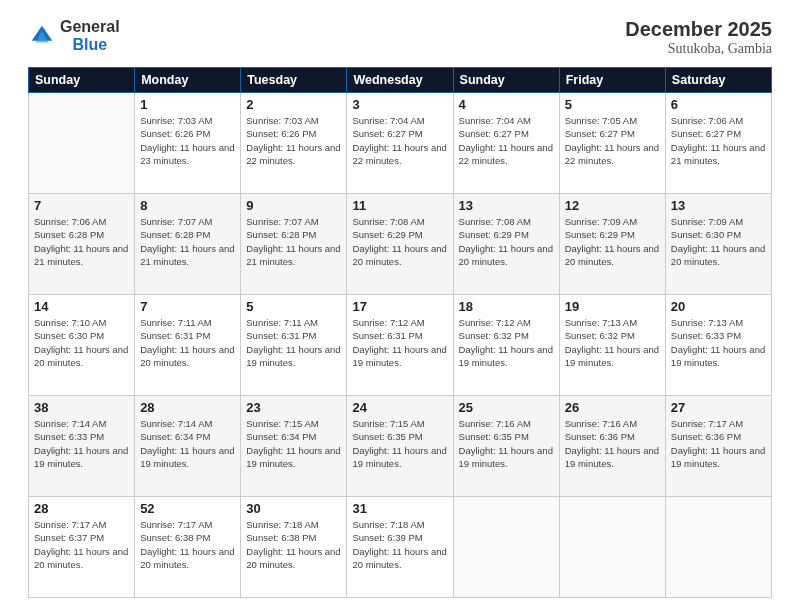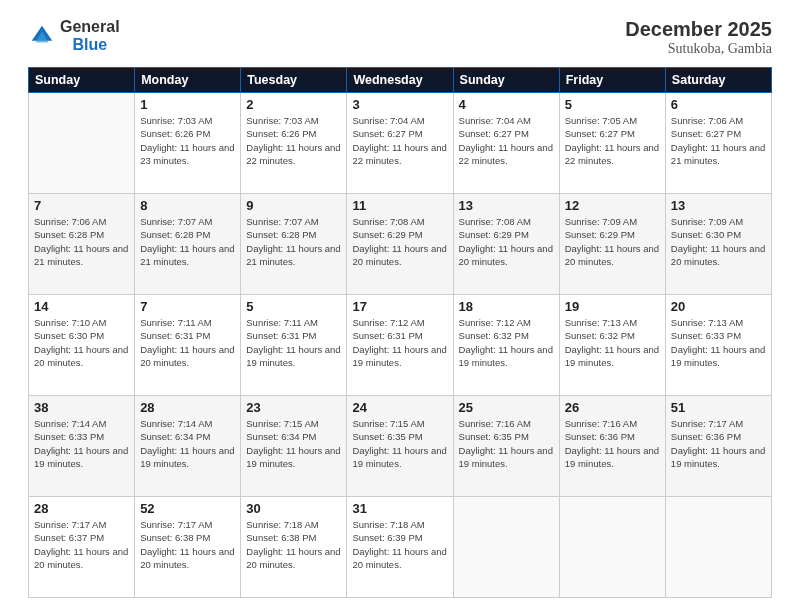--- a/index.html
+++ b/index.html
@@ -245,21 +245,21 @@
           </td>
           <td>
             <span class="day-num">25</span>
             <div class="day-info">Sunrise: 7:16 AM<br>Sunset: 6:35 PM<br>Daylight: 11 hours and 19 minutes.</div>
           </td>
           <td>
             <span class="day-num">26</span>
             <div class="day-info">Sunrise: 7:16 AM<br>Sunset: 6:36 PM<br>Daylight: 11 hours and 19 minutes.</div>
           </td>
           <td>
-            <span class="day-num">51</span>
+            <span class="day-num">27</span>
             <div class="day-info">Sunrise: 7:17 AM<br>Sunset: 6:36 PM<br>Daylight: 11 hours and 19 minutes.</div>
           </td>
         </tr>
         <tr>
           <td>
             <span class="day-num">28</span>
             <div class="day-info">Sunrise: 7:17 AM<br>Sunset: 6:37 PM<br>Daylight: 11 hours and 20 minutes.</div>
           </td>
           <td>
             <span class="day-num">52</span>

